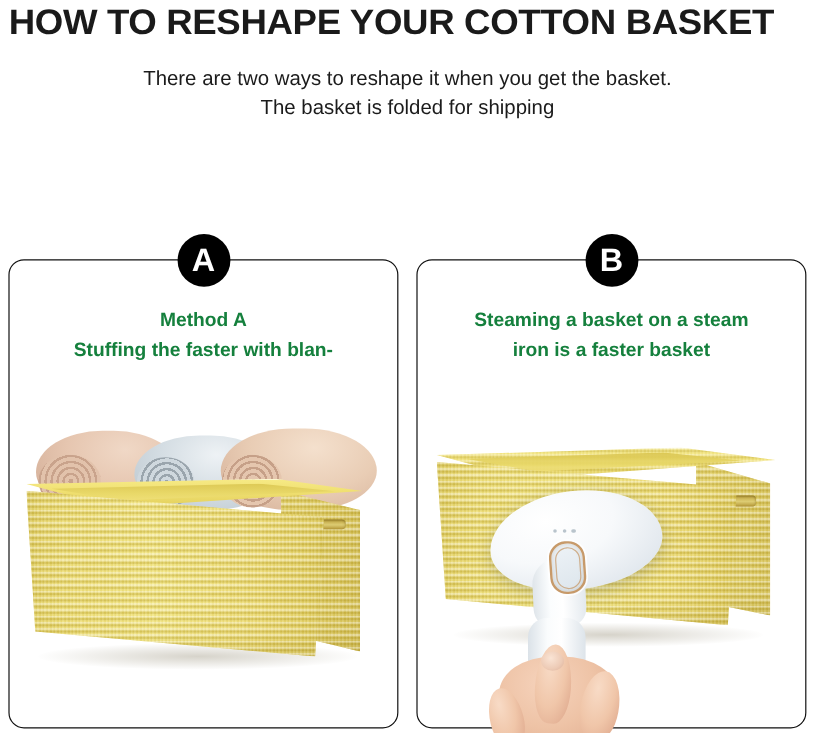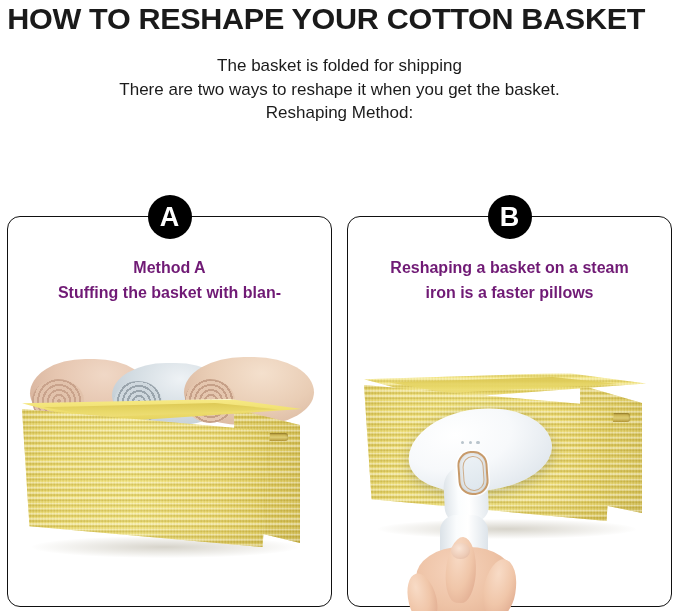--- a/index.html
+++ b/index.html
@@ -67,21 +67,21 @@
     line-height:1;
     z-index:6;
   }
   .card-text {
     position:absolute;
     top:38px; left:0; width:100%;
     text-align:center;
     font-size:16px;
     font-weight:bold;
     line-height:25px;
-    color:#701a75;
+    color:#15803d;
   }
   .card-text .ttl { font-weight:bold; }
 
   
   .photo {
     position:absolute;
     left:0; top:130px;
     width:100%; height:261px;
     overflow:hidden;
     border-bottom-left-radius:12px;
@@ -201,34 +201,33 @@
     background:radial-gradient(ellipse at 42% 34%, #fae4d5 0%, #edcbb6 60%, #dcae96 100%);
     border-radius:50%;
   }
 </style>
 </head>
 <body>
 
 <h1 id="page-title">HOW TO RESHAPE YOUR COTTON BASKET</h1>
 
 <div id="subtitle-block">
+  <div>There are two ways to reshape it when you get the basket.</div>
   <div>The basket is folded for shipping</div>
-  <div>There are two ways to reshape it when you get the basket.</div>
-  <div>Reshaping Method:</div>
 </div>
 
 <div id="methods">
 
   <div class="method-card">
 
     <div class="badge">A</div>
 
     <div class="card-text">
       <div class="ttl">Method A</div>
-      <div>Stuffing the basket with blan-</div>
+      <div>Stuffing the faster with blan-</div>
     </div>
 
     <div class="photo">
 
       <div class="shadow-ground" style="left:24px; top:189px; width:266px; height:22px;"></div>
 
       <div class="roll" style="left:22px; top:12px; width:120px; height:66px;">
         <div class="tube" style="background:radial-gradient(ellipse at 62% 24%, #f0d8c6 0%, #e6c6b0 46%, #cfa992 100%);"></div>
         <div class="spiral" style="left:2px; top:20px; width:52px; height:44px;
              background:repeating-radial-gradient(circle at 52% 50%, #c9a38c 0 2px, #e2c2ab 2px 5px);"></div>
@@ -264,22 +263,22 @@
         <div class="ribs"></div>
       </div>
     </div>
   </div>
 
   <div class="method-card">
 
     <div class="badge">B</div>
 
     <div class="card-text">
-      <div>Reshaping a basket on a steam</div>
-      <div>iron is a faster pillows</div>
+      <div>Steaming a basket on a steam</div>
+      <div>iron is a faster basket</div>
     </div>
 
     <div class="photo bleed">
 
       <div class="shadow-ground" style="left:30px; top:172px; width:258px; height:20px;"></div>
 
       <div class="bk-body" style="left:232px; top:38px; width:62px; height:128px;
                   clip-path:polygon(0 0,100% 14%,100% 100%,0 90%);
                   background:linear-gradient(90deg,#e6d465,#d9c450);">
         <div class="ribs"></div>

